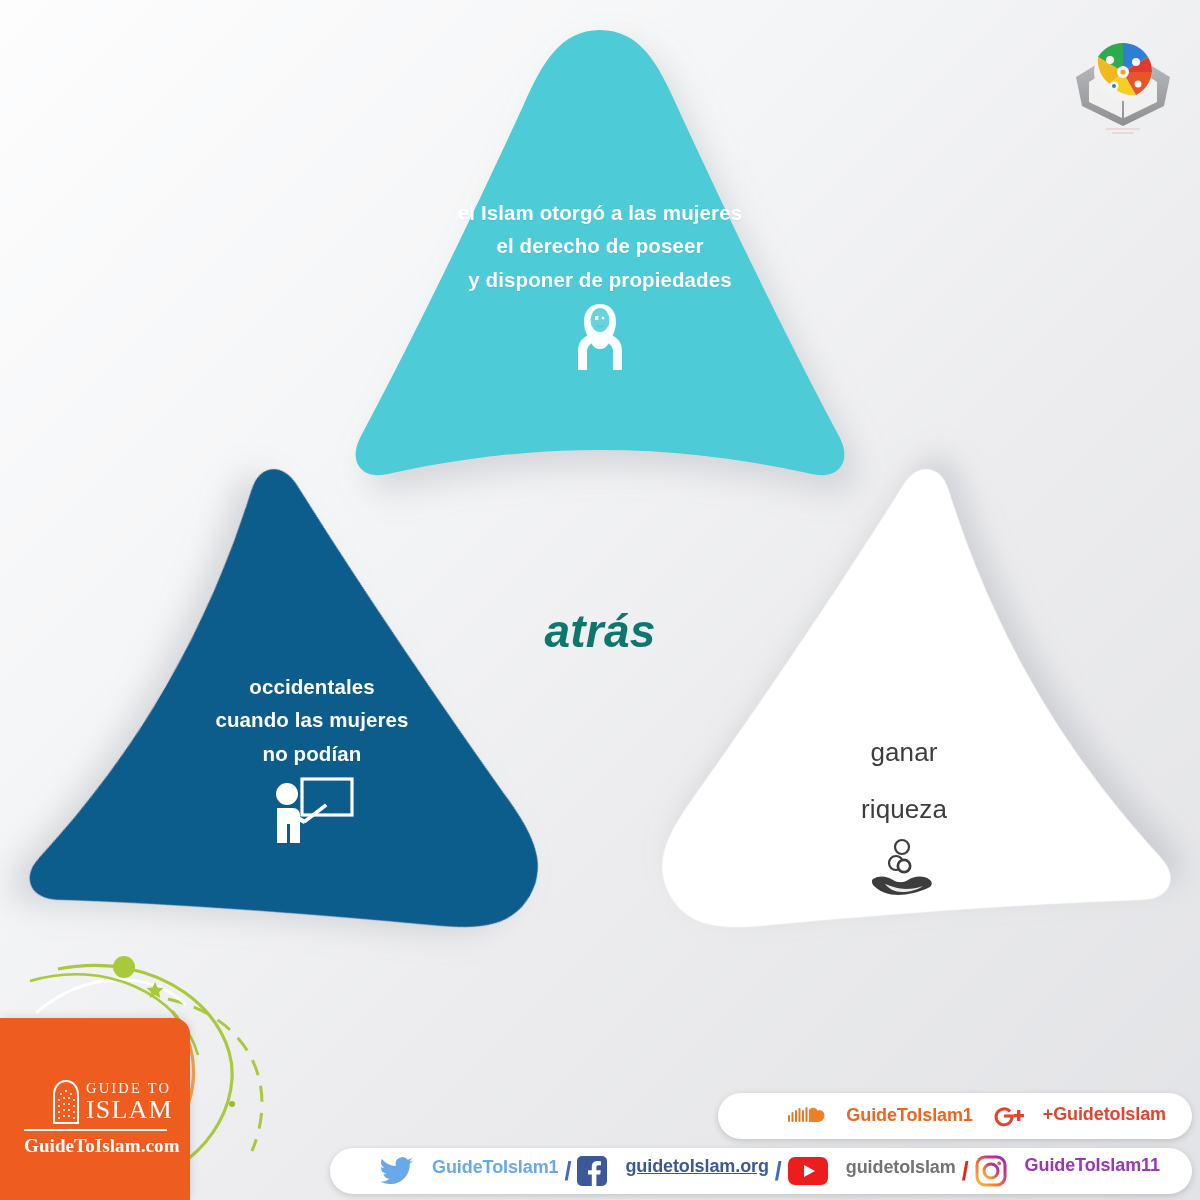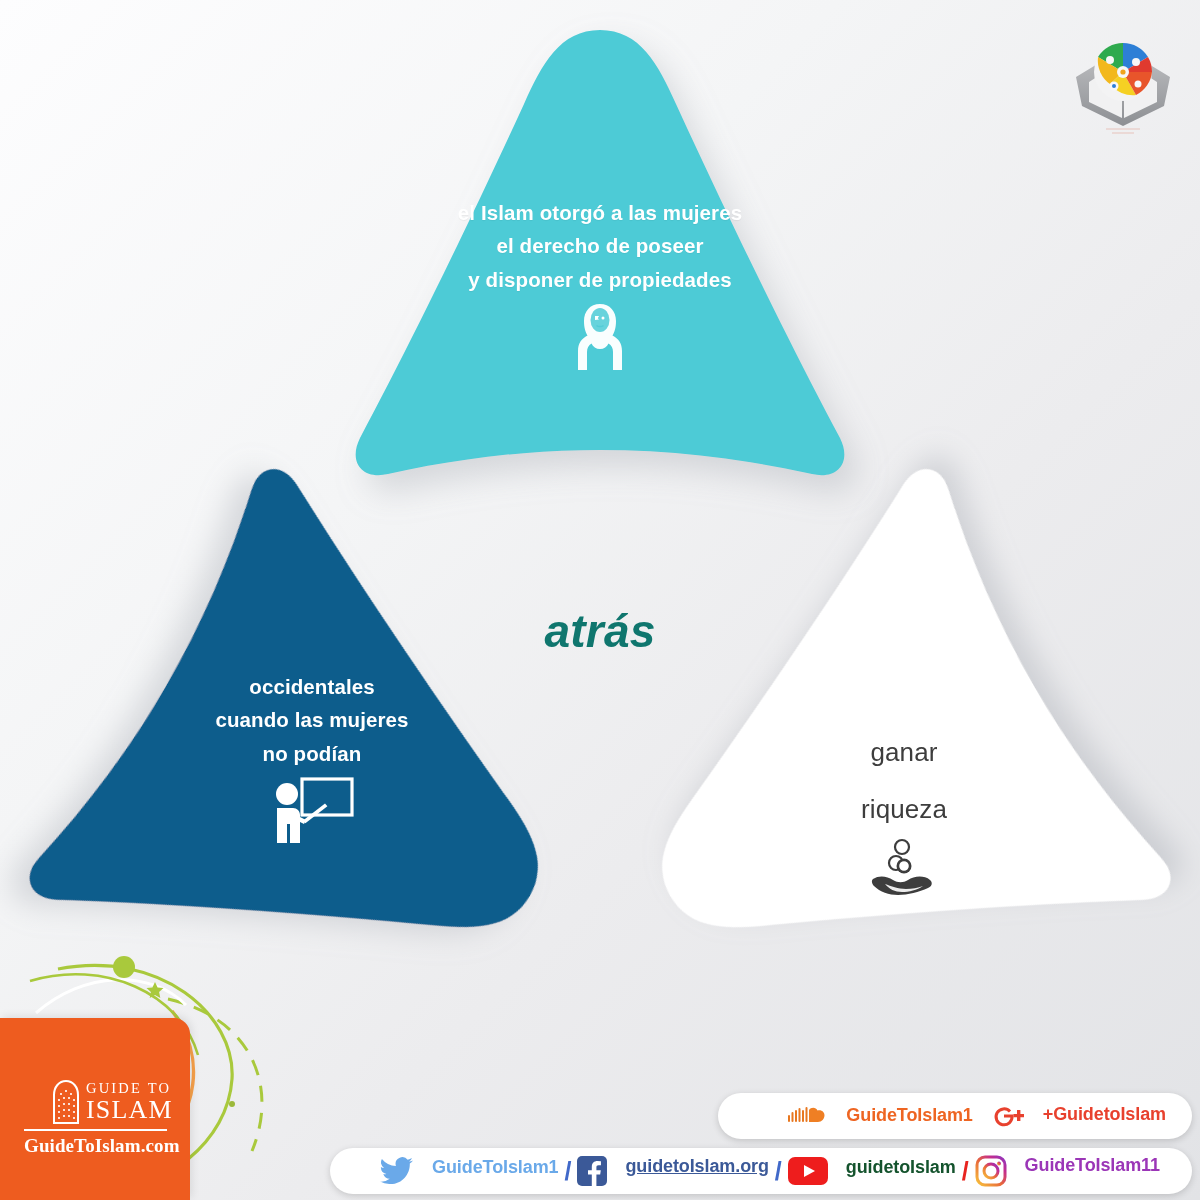--- a/index.html
+++ b/index.html
@@ -91,21 +91,21 @@
 
   .social-item { display:flex; align-items:flex-start; gap:18px; }
   .social-ic { flex:0 0 auto; display:block; }
   .social-label { font-size:18px; font-weight:700; white-space:nowrap; letter-spacing:-.1px; }
   .sep { font-size:25px; font-weight:700; margin:0 6px; }
 
   .t-soundcloud { color:#ee6522; }
   .t-gplus { color:#e8412e; }
   .t-twitter { color:#6aa9e9; }
   .t-facebook { color:#3b5998;text-decoration:underline; }
-  .t-youtube { color:#14532d; }
+  .t-youtube { color:#737373; }
   .t-instagram { color:#9b36b7; }
   .sep-blue { color:#4169c9; }
   .sep-red { color:#e8241f; }
 </style>
 </head>
 <body>
 
 <div class="stage">
 
   <div class="petal-wrap" id="petal-top">

